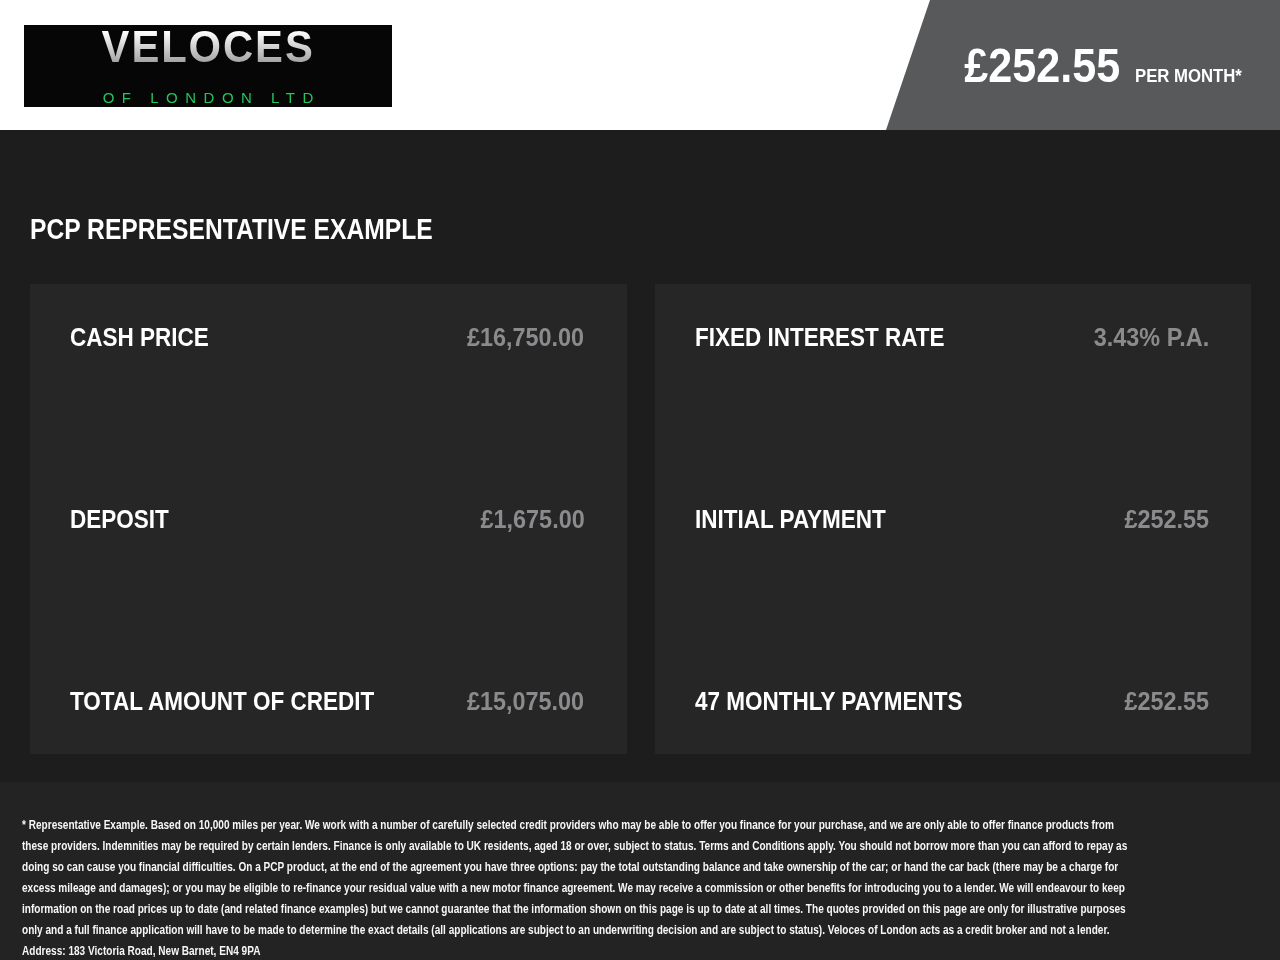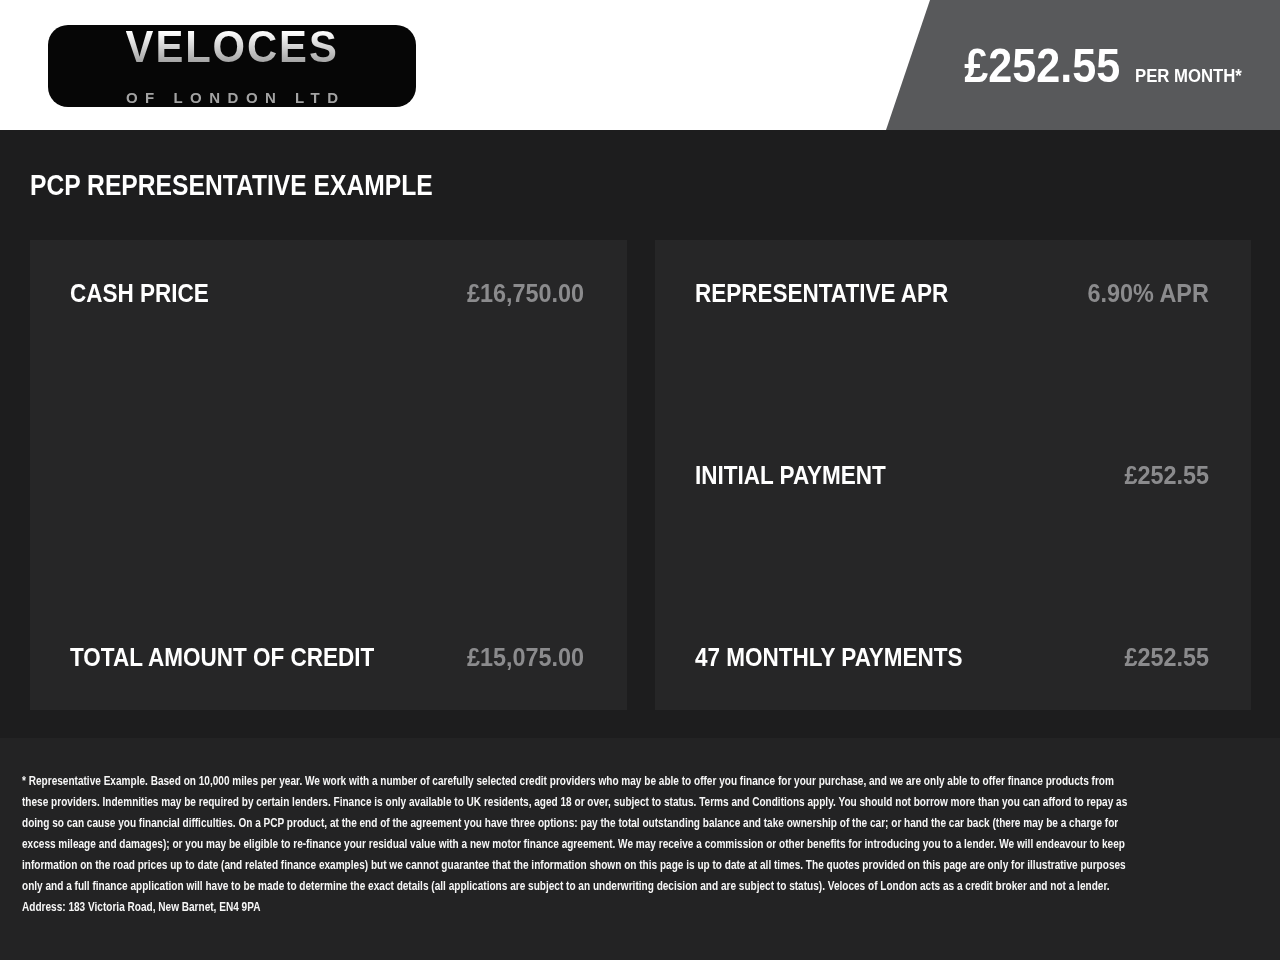--- a/index.html
+++ b/index.html
@@ -19,47 +19,46 @@
     display: flex; flex-direction: column;
   }
 
   
   .header {
     position: relative;
     height: 130px; flex: 0 0 130px;
     background: #ffffff;
   }
   .logo-box {
-    position: absolute; left: 48px; top: 25px;
+    position: absolute; left: 24px; top: 25px;
     width: 368px; height: 82px;
     background: #060606;
     display: flex; flex-direction: column;
     align-items: center; justify-content: center;
     padding-top: 2px;
-    border-radius: 20px;
   }
   .logo-title {
     font-size: 44px; font-weight: bold; line-height: 1;
     letter-spacing: 2px;
     color: #e9e9e9;
     transform: scaleX(0.95); transform-origin: 50% 50%;
   }
   @supports (-webkit-background-clip: text) {
     .logo-title {
       background: linear-gradient(180deg, #ffffff 15%, #d8d8d8 45%, #8f8f8f 100%);
       -webkit-background-clip: text;
       background-clip: text;
       color: transparent;
     }
   }
   .logo-subtitle {
     margin-top: 20px;
-    font-size: 15px; font-weight: bold;
+    font-size: 15px; font-weight: normal;
     letter-spacing: 7.5px; text-indent: 7.5px;
-    color: #a3a3a3;
+    color: #22c55e;
   }
   .flag-line {
     margin-top: 4px;
     width: 300px; height: 2px;
     background: linear-gradient(90deg,
       #1c0303 0%, #8c2020 18%, #c9c9c9 48%, #d9d9d9 55%, #2f7a46 82%, #061f0d 100%);
   }
   .price-banner {
     position: absolute; right: 0; top: 0;
     width: 394px; height: 130px;
@@ -72,21 +71,21 @@
   .price-amount {
     color: #ffffff; font-weight: bold; font-size: 49px; line-height: 1;
     transform: scaleX(0.88); transform-origin: 100% 100%;
   }
   .price-period {
     color: #ffffff; font-weight: bold; font-size: 19px;
     transform: scaleX(0.88); transform-origin: 0 100%;
   }
 
   
-  .main { flex: 0 0 608px; height: 608px; background: var(--page-bg); }
+  .main { flex: 0 0 608px; height: 608px; background: var(--page-bg); margin-top: 44px; }
   .page-title {
     margin: 38px 0 0 30px;
     color: #ffffff; font-weight: bold; font-size: 29px; line-height: 34px;
     transform: scaleX(0.85); transform-origin: 0 50%;
     white-space: nowrap;
   }
   .panels {
     display: flex; gap: 28px;
     margin: 38px 29px 0 30px;
     height: 470px;
@@ -147,29 +146,33 @@
   <h1 class="page-title">PCP REPRESENTATIVE EXAMPLE</h1>
 
   <div class="panels">
 
     <section class="panel">
       <div class="finance-row">
         <span class="finance-label">CASH PRICE</span>
         <span class="finance-value">£16,750.00</span>
       </div>
       <div class="finance-row">
+        <span class="finance-label">DEPOSIT</span>
+        <span class="finance-value">£1,675.00</span>
+      </div>
+      <div class="finance-row">
         <span class="finance-label">TOTAL AMOUNT OF CREDIT</span>
         <span class="finance-value">£15,075.00</span>
       </div>
     </section>
 
     <section class="panel">
       <div class="finance-row">
-        <span class="finance-label">REPRESENTATIVE APR</span>
-        <span class="finance-value">6.90% APR</span>
+        <span class="finance-label">FIXED INTEREST RATE</span>
+        <span class="finance-value">3.43% P.A.</span>
       </div>
       <div class="finance-row">
         <span class="finance-label">INITIAL PAYMENT</span>
         <span class="finance-value">£252.55</span>
       </div>
       <div class="finance-row">
         <span class="finance-label">47 MONTHLY PAYMENTS</span>
         <span class="finance-value">£252.55</span>
       </div>
     </section>

